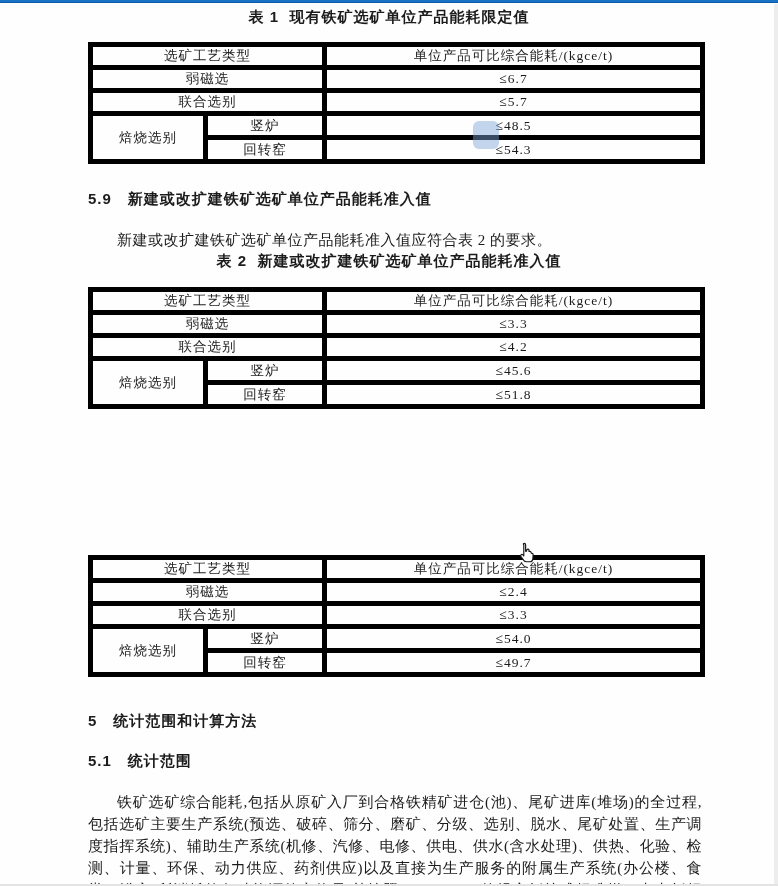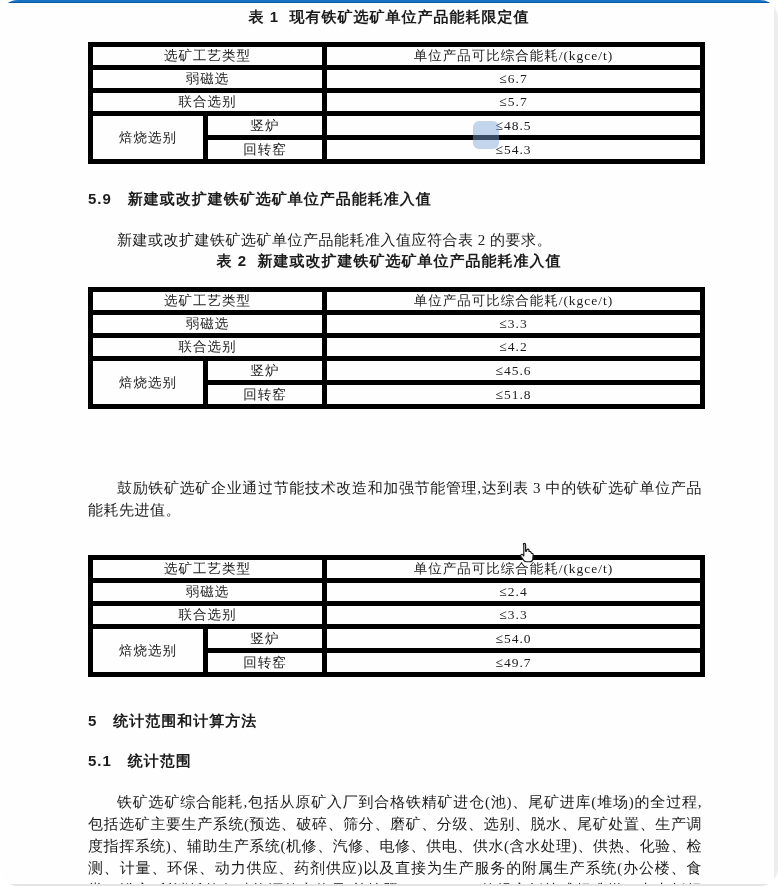--- a/index.html
+++ b/index.html
@@ -6,21 +6,20 @@
   html, body { margin: 0; padding: 0; background: #ffffff; }
 
   .page {
     position: relative;
     width: 778px;
     height: 886px;
     background: #fefefe;
     overflow: hidden;
     font-family: "Liberation Serif", "DejaVu Serif", serif;
     color: #1c1c1c;
-    border-radius: 18px;
   }
 
   .topbar {
     position: absolute; top: 0; left: 0; right: 0;
     height: 3px;
     background: #1772c4;
     border-bottom: 1px solid #0d5ba8;
   }
   .right-edge {
     position: absolute; top: 4px; right: 0; bottom: 0;
@@ -171,21 +170,20 @@
       <td>竖炉</td>
       <td>≤45.6</td>
     </tr>
     <tr class="sub-row">
       <td>回转窑</td>
       <td>≤51.8</td>
     </tr>
   </tbody>
     </table>
 
-  <p class="para" style="top:462px">鼓励铁矿选矿企业通过节能技术改造和加强节能管理,达到表 3 中的铁矿选矿单位产品能耗先进值。</p>
 
 
   <table class="std-table" style="top:555px">
     <colgroup>
         <col style="width:115px">
         <col style="width:119px">
         <col style="width:378px">
       </colgroup>
     <tbody>
         <tr>

